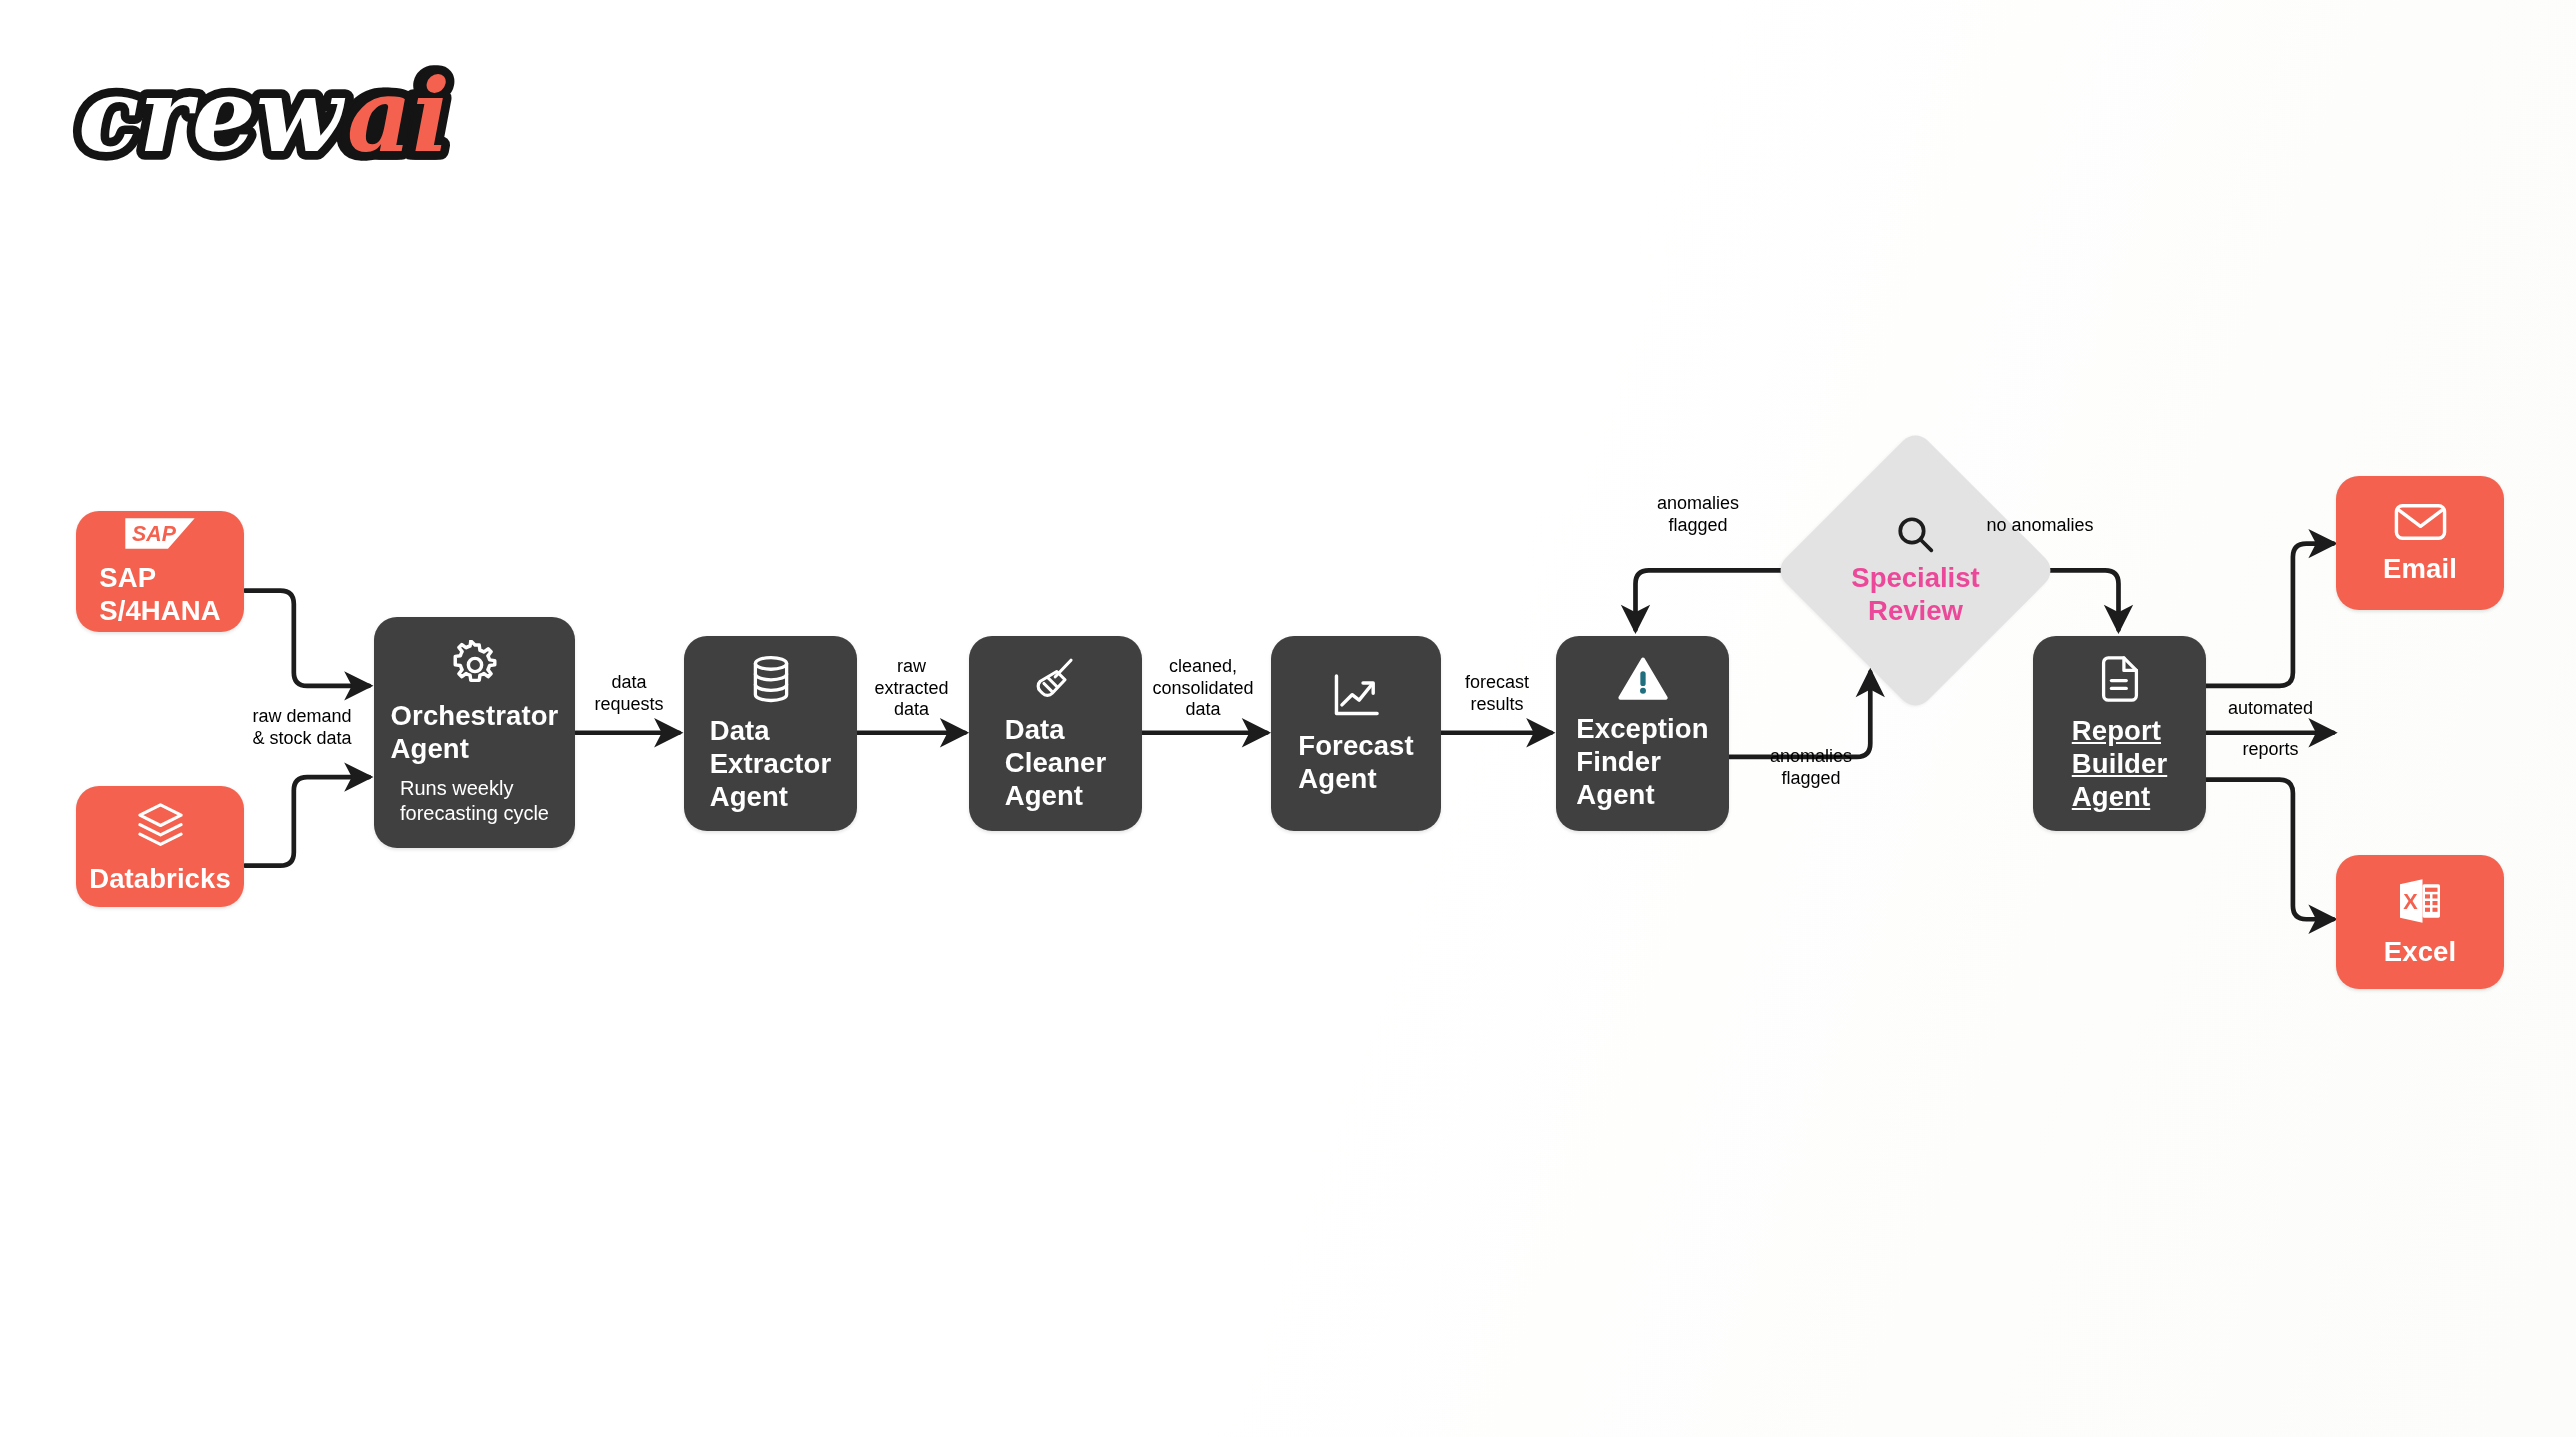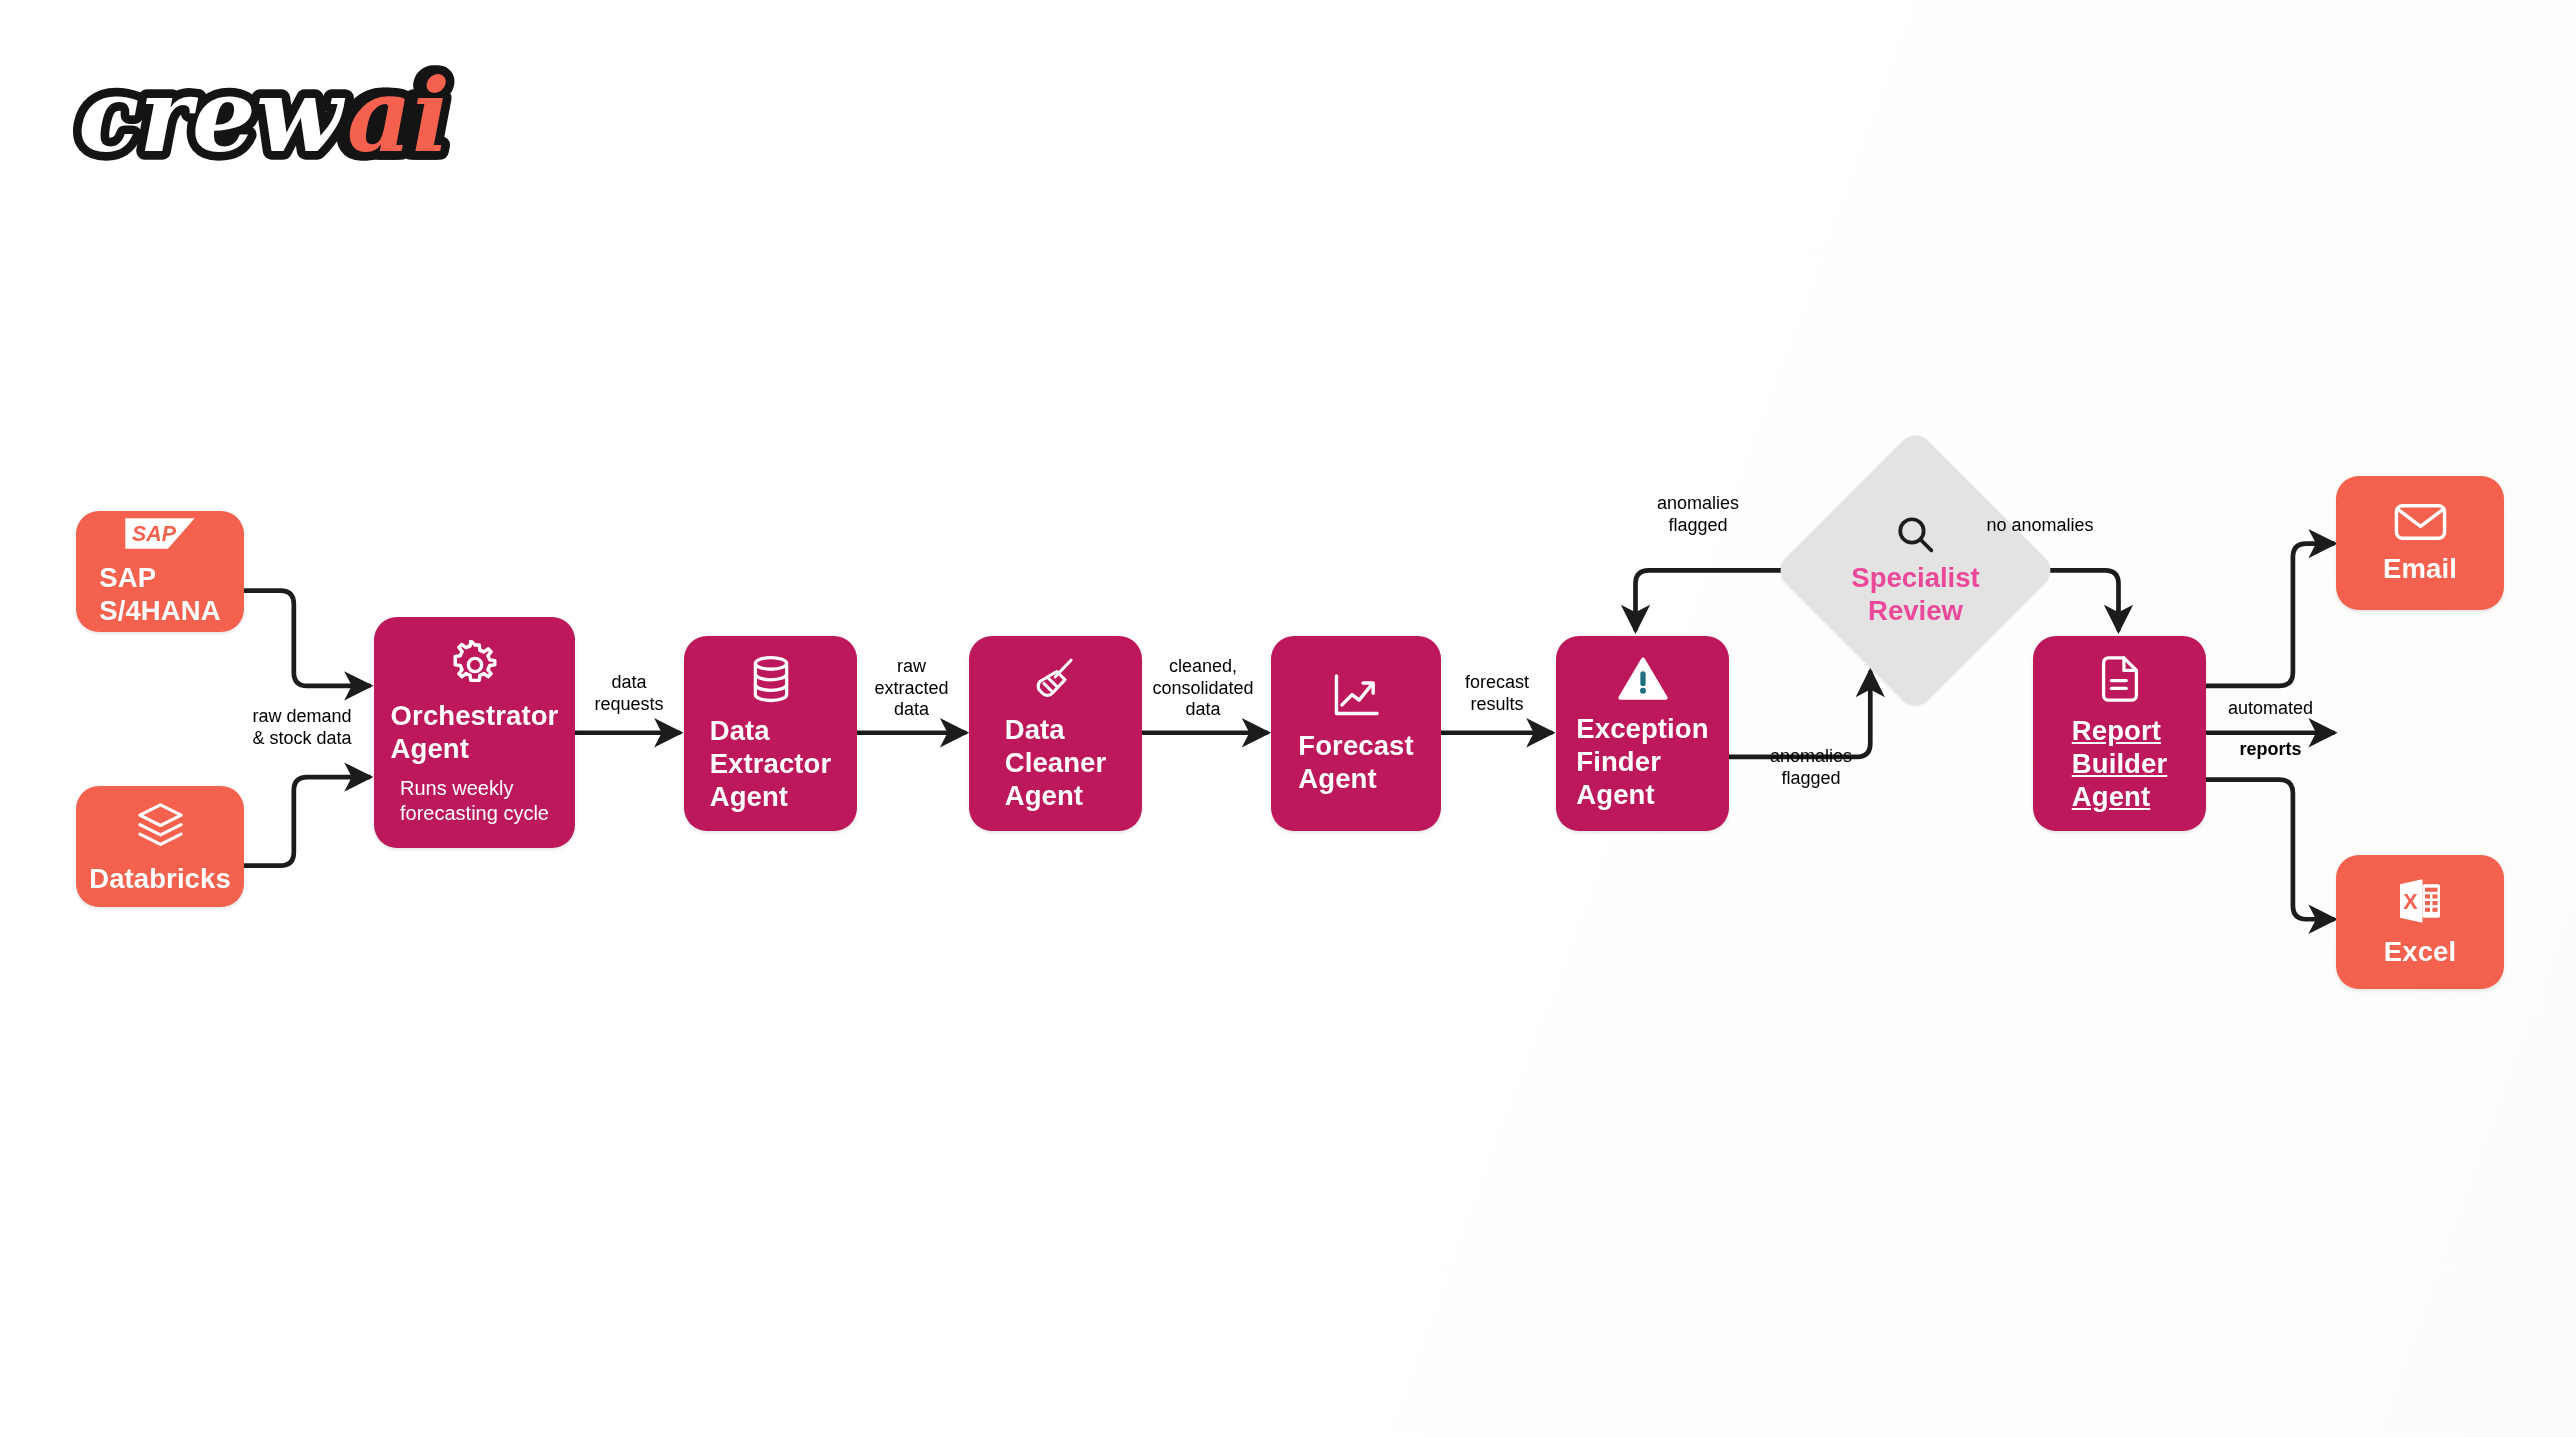--- a/index.html
+++ b/index.html
@@ -45,21 +45,21 @@
     justify-content: center;
     text-align: left;
     border-radius: 23px;
     color: #ffffff;
   }
   .node.source {
     background: #f4614e;
     box-shadow: 0 1.3px 3.4px rgba(0,0,0,.10);
   }
   .node.agent {
-    background: #be185d;
+    background: #404040;
     box-shadow: 0 1.3px 3.4px rgba(0,0,0,.10);
   }
   .node.output {
     background: #f4614e;
     box-shadow: 0 1.3px 3.4px rgba(0,0,0,.10);
   }
   .node .icon {
     display: flex;
     align-items: center;
     justify-content: center;
@@ -348,16 +348,16 @@
   <div class="elabel" style="left:1631px; top:493px; width:134px;">anomalies
 flagged</div>
 
   <div class="elabel" style="left:1744px; top:746px; width:134px;">anomalies
 flagged</div>
 
   <div class="elabel" style="left:1966px; top:515px; width:148px;">no anomalies</div>
 
   <div class="elabel" style="left:2208px; top:698px; width:125px;">automated</div>
 
-  <div class="elabel" style="left:2208px; top:739px; width:125px;font-weight:bold;">reports</div>
+  <div class="elabel" style="left:2208px; top:739px; width:125px;">reports</div>
 
 </div>
 
 
 </body></html>

